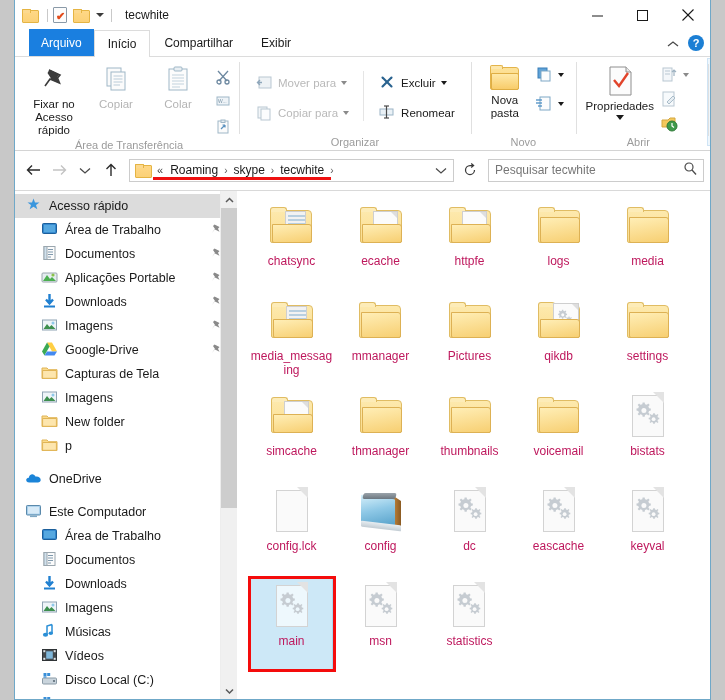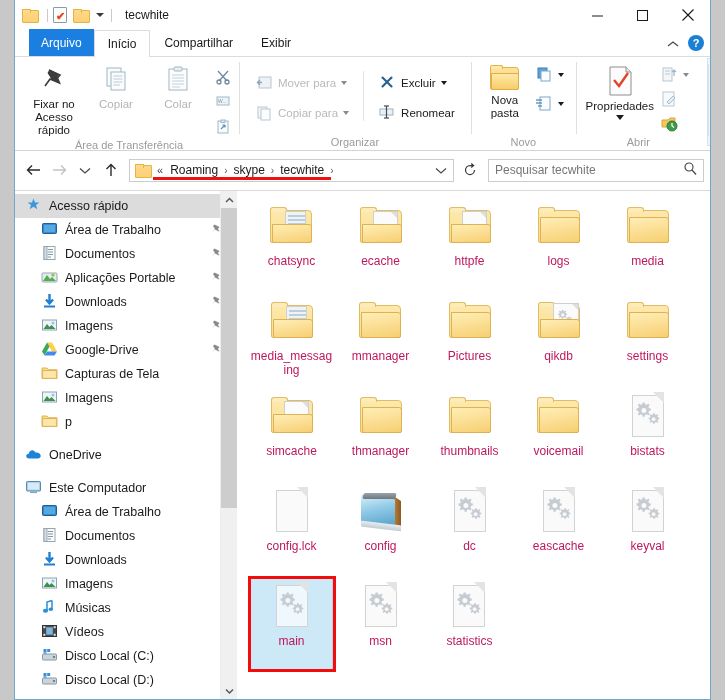--- a/index.html
+++ b/index.html
@@ -824,20 +824,27 @@
                 <path d="M2.5 12 L6 7 L8.5 10 L10.5 8 L14.5 12 Z" fill="#3d8f4e"></path>
                 <circle cx="12" cy="6" r="1.5" fill="#8fc9ea"></circle>
               </svg></span>
             <span class="txt">Imagens</span>
           </div>
           <div class="navitem lvl2">
             <span class="ico"><svg width="17" height="16" viewBox="0 0 17 16">
                 <path d="M1 3 h5 l1.6 1.7 H16 V13.5 H1 Z" fill="#fbdb8d" stroke="#e0b455"></path>
                 <path d="M1.6 5.5 H15.4 V13.3 H1.6 Z" fill="#fde6ae" stroke="#e0b455"></path>
               </svg></span>
+            <span class="txt">New folder</span>
+          </div>
+          <div class="navitem lvl2">
+            <span class="ico"><svg width="17" height="16" viewBox="0 0 17 16">
+                <path d="M1 3 h5 l1.6 1.7 H16 V13.5 H1 Z" fill="#fbdb8d" stroke="#e0b455"></path>
+                <path d="M1.6 5.5 H15.4 V13.3 H1.6 Z" fill="#fde6ae" stroke="#e0b455"></path>
+              </svg></span>
             <span class="txt">p</span>
           </div>
           <div class="navspacer"></div>
           <div class="navitem lvl1">
             <span class="ico"><svg width="17" height="16" viewBox="0 0 17 16">
                 <path d="M4.5 12.5 C1.8 12.5 0.8 10.7 1.3 9.3 C1.7 8.1 3 7.6 3.9 7.7 C4 5.5 6 4 8 4.4 C9.4 4.7 10.3 5.7 10.7 6.7 C13 6.2 15.7 7.5 15.7 10 C15.7 11.6 14.4 12.5 13 12.5 Z" fill="#1b84d8"></path>
               </svg></span>
             <span class="txt">OneDrive</span>
           </div>
           <div class="navspacer"></div>

